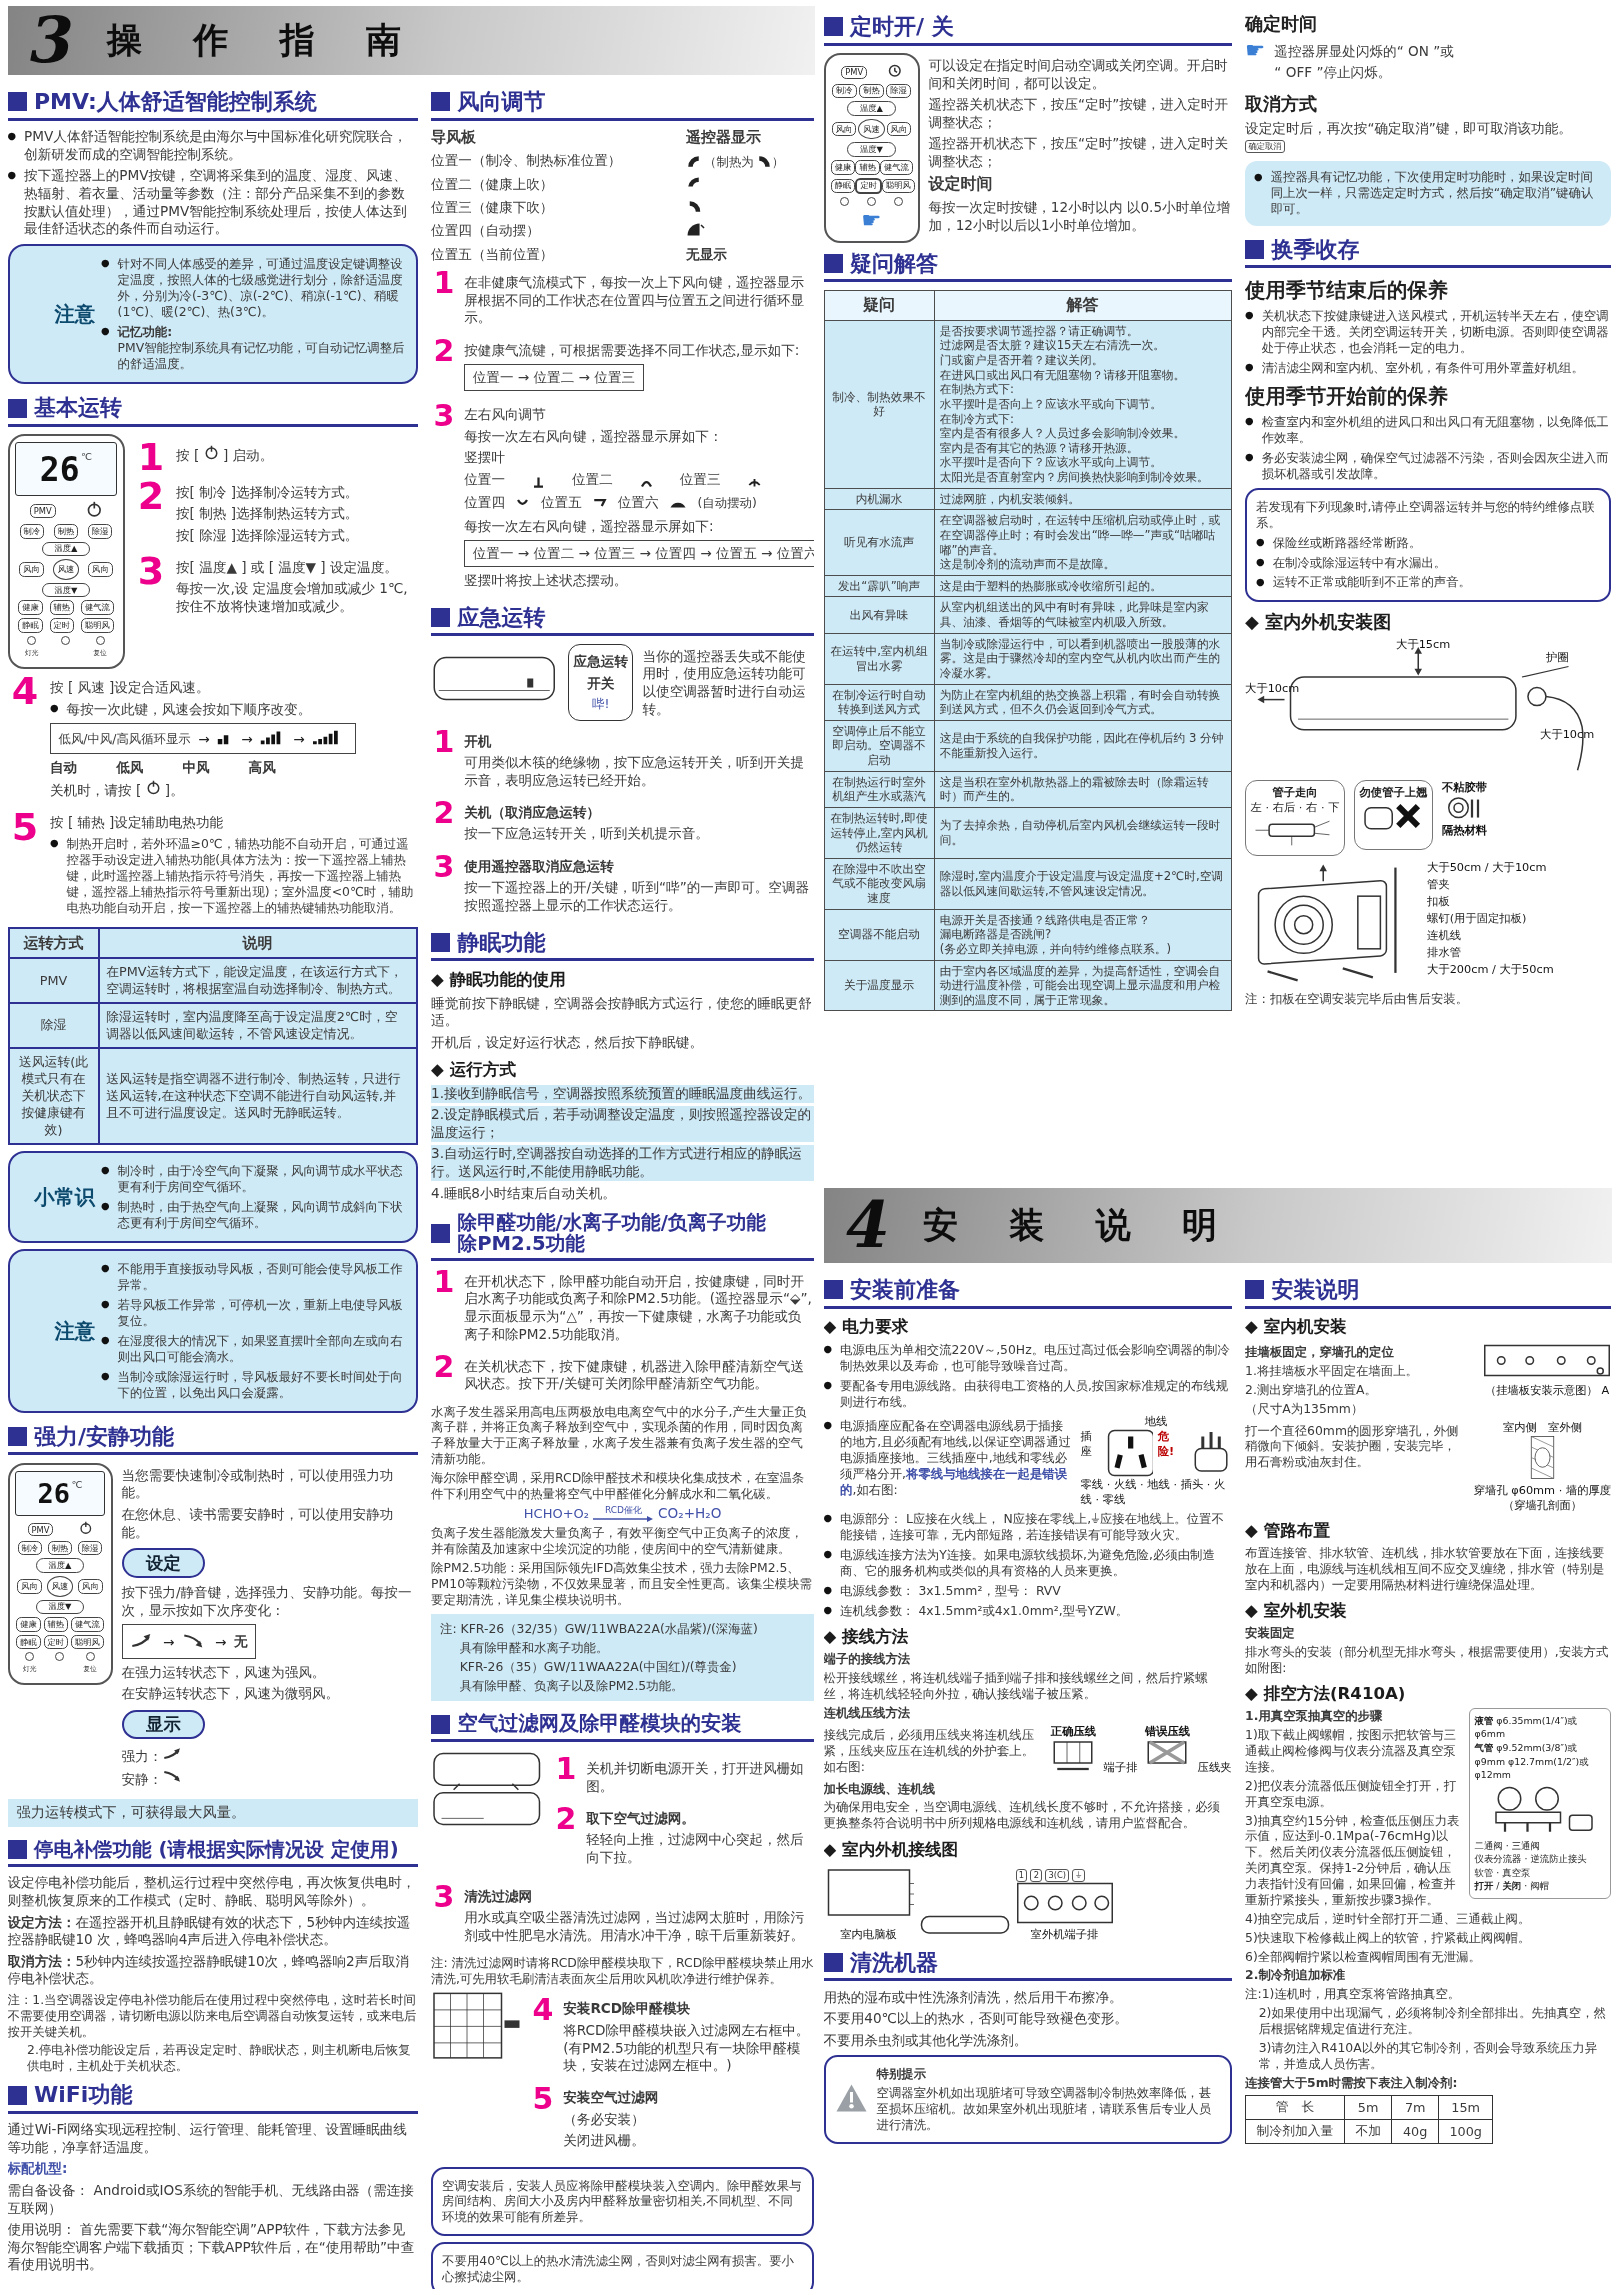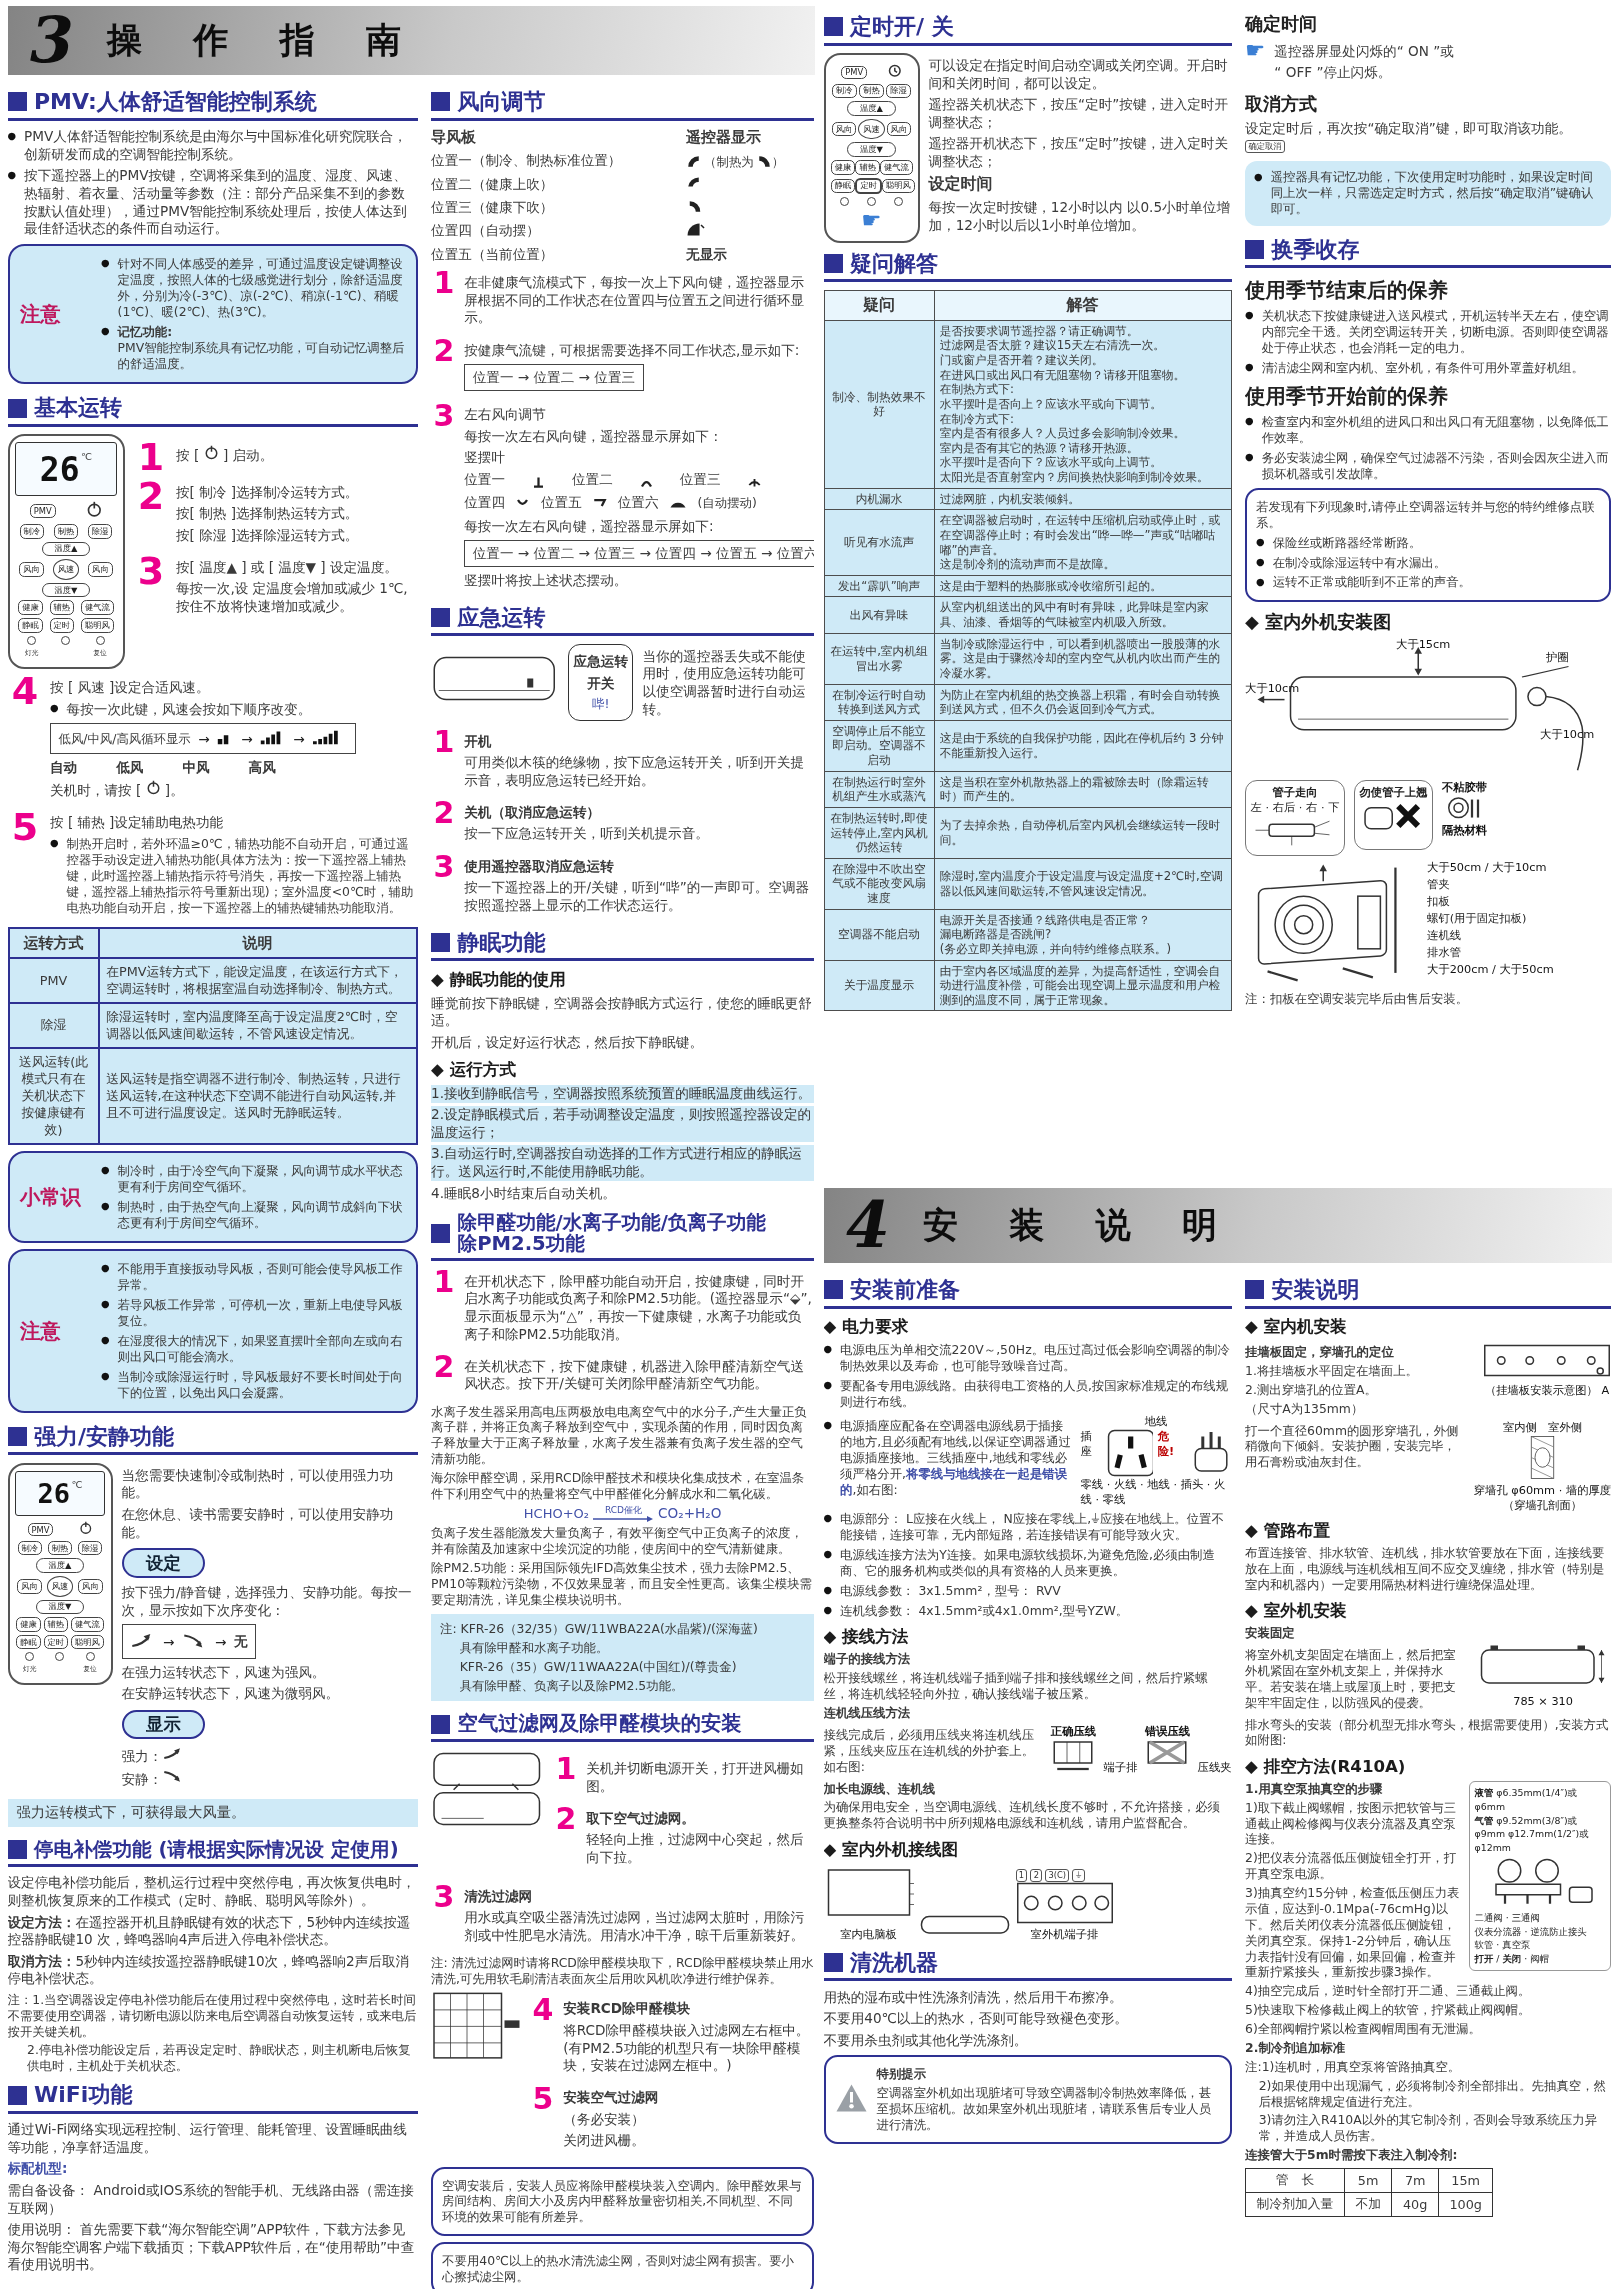--- a/index.html
+++ b/index.html
@@ -20,21 +20,21 @@
   .c3t,.c3b{width:408px}.c4t,.c4b{width:366px}
   .sec{display:flex;align-items:center;gap:7.5px;border-bottom:3px solid #2e3192;padding:6px 0 3.8px;margin:3px 0 7.5px}
   .sq{width:19px;height:19px;background:#2e3192;flex:none}
   .sectitle{font-size:22px;font-weight:bold;color:#2e3192;line-height:1.08}
   .t{font-size:13.6px;line-height:1.3;margin:3.8px 0}
   .s{font-size:12.4px;line-height:1.28;margin:3px 0}
   .li{font-size:13.6px;line-height:1.3;margin:3.8px 0;padding-left:16.6px;position:relative}
   .li::before{content:"●";position:absolute;left:0;top:1.5px;font-size:9.8px;color:#111}
   .li.s{font-size:12.4px}
   .nbox{background:#cfeaf7;border:2.3px solid #2e3192;border-radius:16.6px;padding:6px 10.5px;display:flex;gap:6px;align-items:center;margin:6px 0}
-  .nlabel{color:#be185d;font-weight:bold;font-size:20.3px;flex:none;width:75px;text-align:left}
+  .nlabel{color:#0c4a6e;font-weight:bold;font-size:20.3px;flex:none;width:75px;text-align:right}
   .nbody{flex:1}
   .step{display:flex;gap:7.5px;margin:6.8px 0;align-items:flex-start}
   .snum{color:#ec008c;font-weight:bold;font-size:38px;line-height:.85;width:35px;flex:none;text-align:center;font-family:"DejaVu Sans",sans-serif}
   .dh{font-size:16.6px;font-weight:bold;color:#1c1c1c;margin:7.5px 0 3px}
   .bh{font-size:20.3px;font-weight:bold;color:#222;margin:6px 0 3px}
   .bold{font-weight:bold}
   .blue{color:#4150a8}
   .hl{background:#cfeaf7}
   .strip{background:#cfeaf7;padding:4.5px 9px;font-size:14.3px;margin:6px 0}
   .pre{white-space:pre-line}
@@ -1013,33 +1013,20 @@
                 <ellipse cx="75" cy="30" rx="10" ry="13" fill="#fff" stroke="#333"></ellipse>
               </svg>
             <div class="klabel"><span>穿墙孔</span> <span>φ60mm</span> · <span>墙的厚度</span></div>
             <div class="klabel">（穿墙孔剖面）</div>
           </div>
         </div>
         <div class="dh">◆ 管路布置</div>
         <div class="s">布置连接管、排水软管、连机线，排水软管要放在下面，连接线要放在上面，电源线与连机线相互间不应交叉缠绕，排水管（特别是室内和机器内）一定要用隔热材料进行缠绕保温处理。</div>
         <div class="dh">◆ 室外机安装</div>
         <div class="s bold">安装固定</div>
-        <div class="fw">
-          <div class="s" style="flex:1">将室外机支架固定在墙面上，然后把室外机紧固在室外机支架上，并保持水平。若安装在墙上或屋顶上时，要把支架牢牢固定住，以防强风的侵袭。</div>
-          <div style="flex:none;text-align:center">
-            <svg width="136" height="48" viewBox="0 0 180 64">
-                <rect x="8" y="8" width="150" height="44" rx="10" class="unitfig"></rect>
-                <rect x="20" y="2" width="10" height="6" fill="#333"></rect>
-                <rect x="136" y="2" width="10" height="6" fill="#333"></rect>
-                <line x1="168" y1="8" x2="168" y2="52" stroke="#333"></line>
-                <path d="M168 8 l-4 7 h8 z M168 52 l-4 -7 h8 z" fill="#333"></path>
-              </svg>
-            <div class="klabel"><span>785</span> × <span>310</span></div>
-          </div>
-        </div>
         <div class="s">排水弯头的安装（部分机型无排水弯头，根据需要使用）,安装方式如附图:</div>
 
         <div class="dh">◆ 排空方法(R410A)</div>
         <div class="evfig">
           <div><span class="bold">液管</span> <span>φ6.35mm(1/4″)或φ6mm</span></div>
           <div><span class="bold">气管</span> <span>φ9.52mm(3/8″)或φ9mm</span> <span>φ12.7mm(1/2″)或φ12mm</span></div>
           <svg width="120" height="53" viewBox="0 0 160 70">
               <circle cx="46" cy="22" r="15" class="unitfig"></circle>
               <circle cx="96" cy="22" r="15" class="unitfig"></circle>
               <rect x="28" y="40" width="86" height="14" class="unitfig"></rect>

